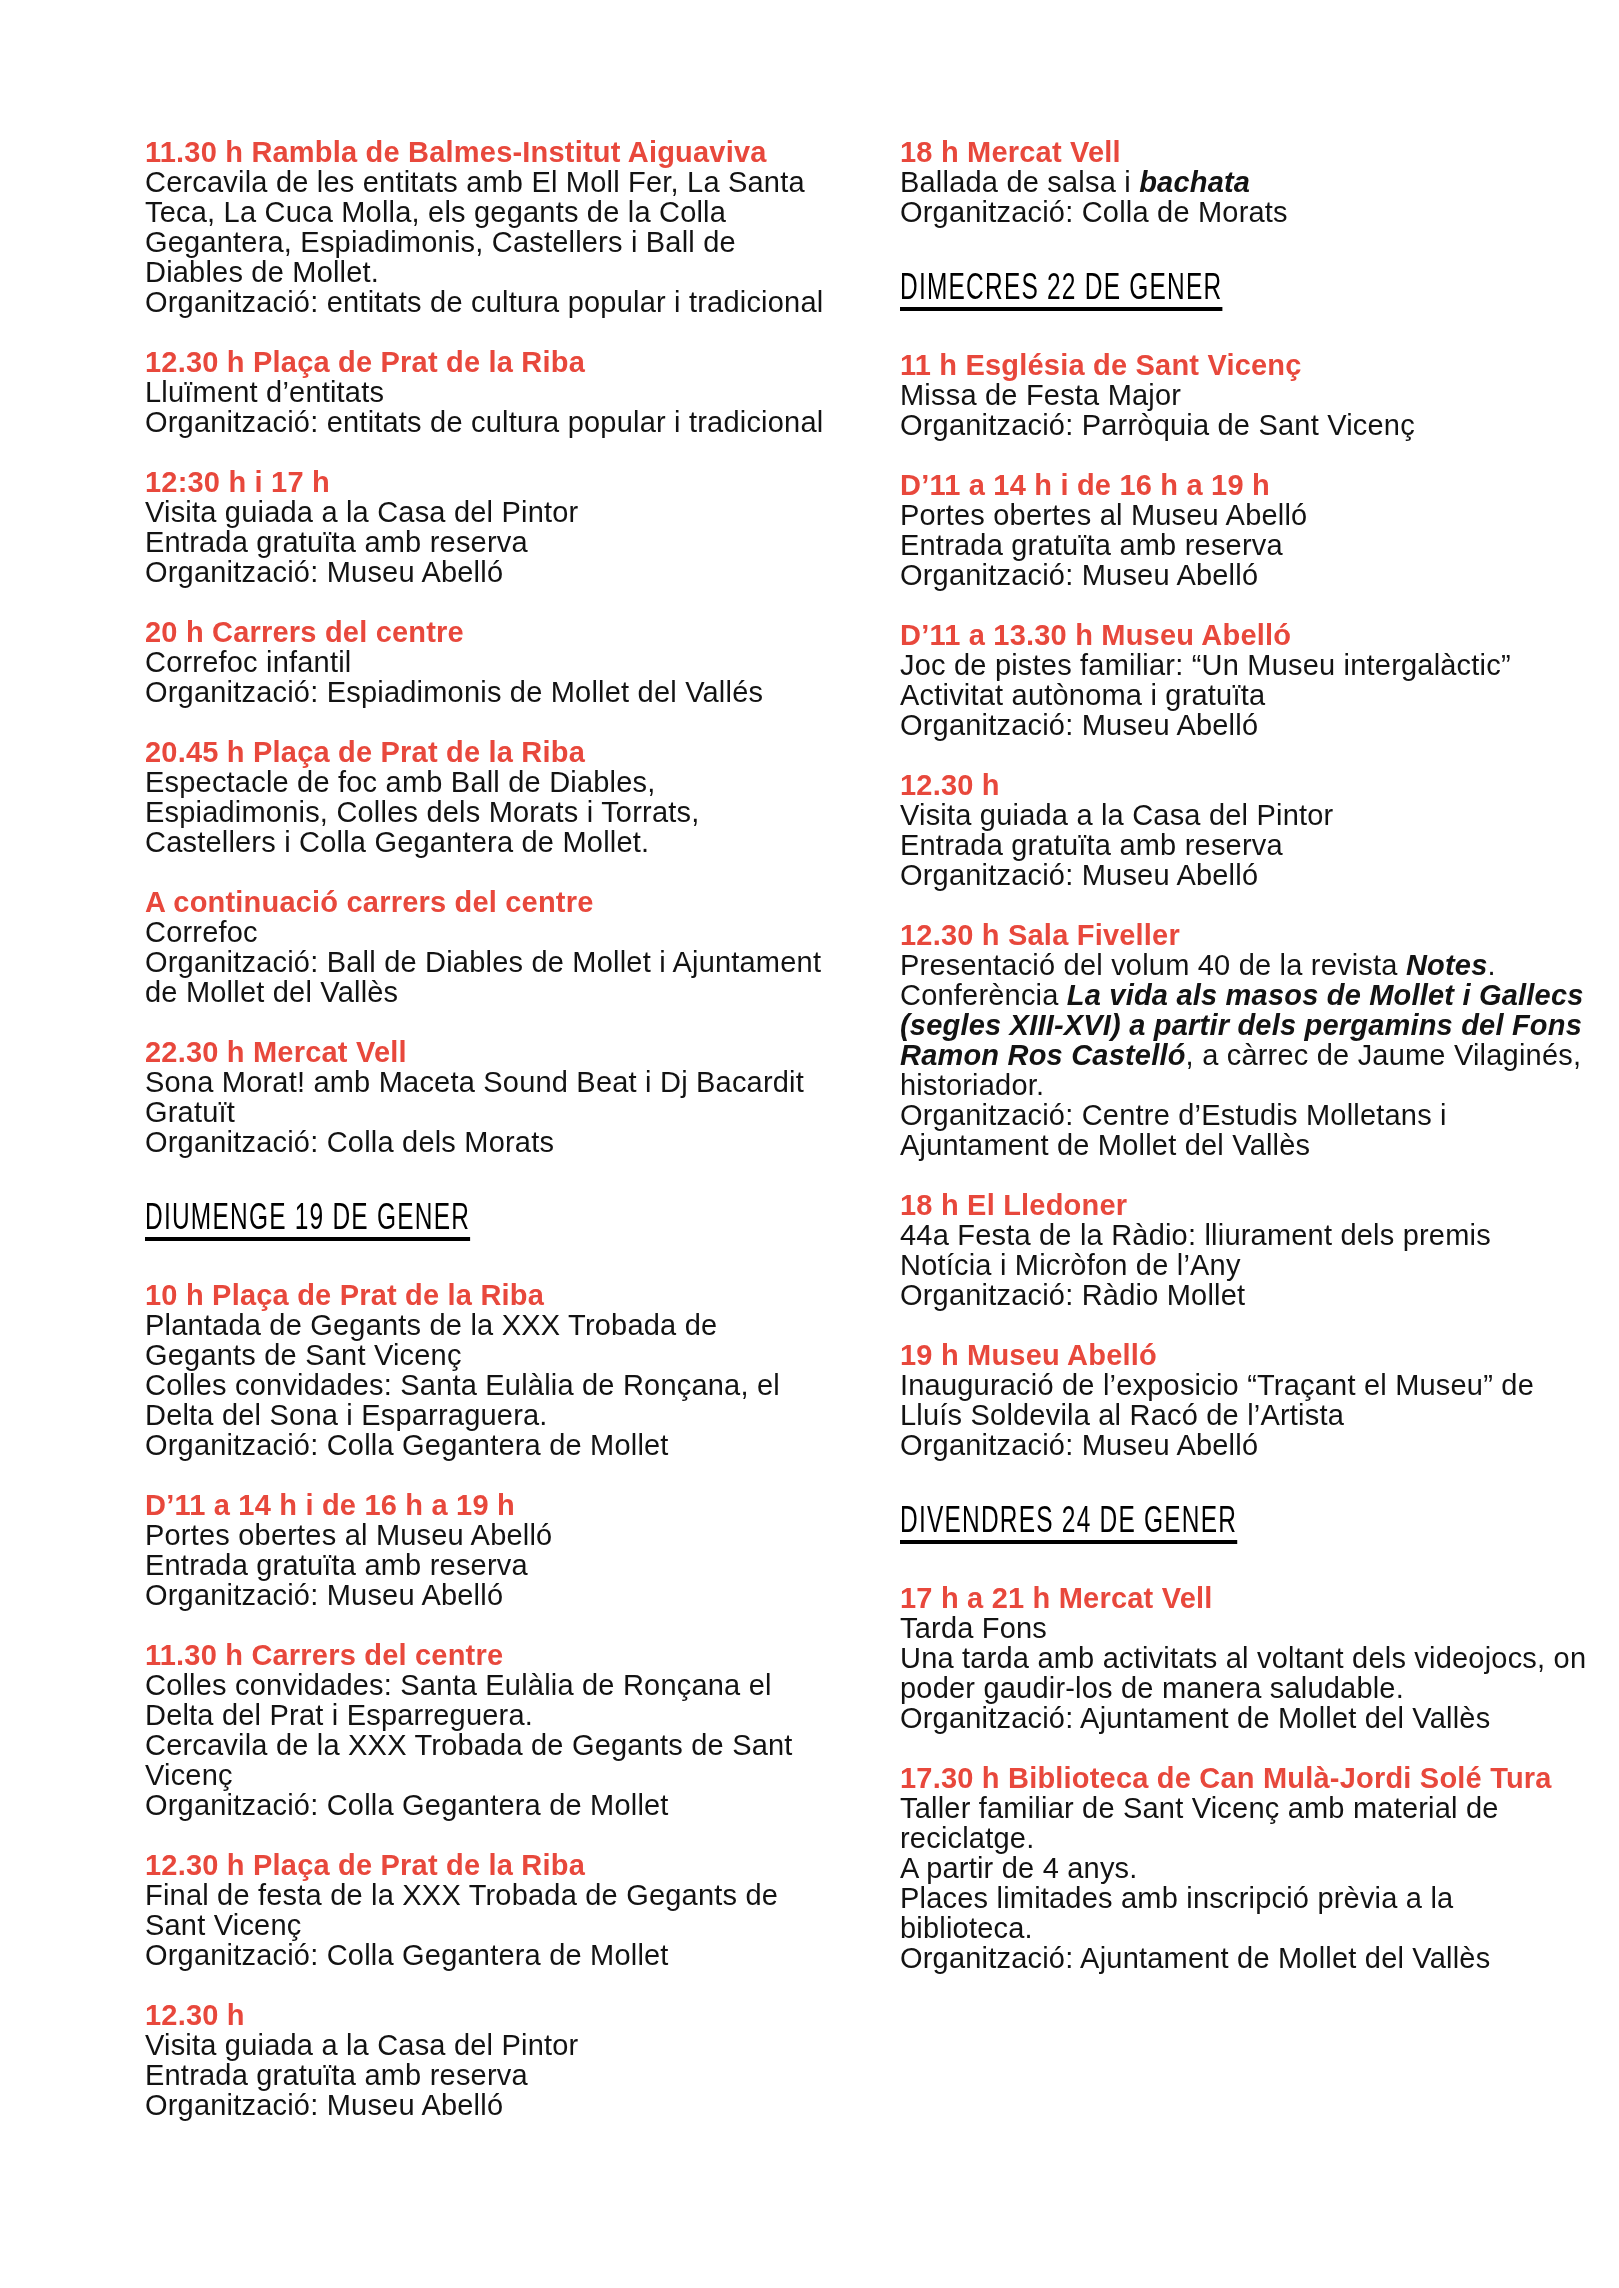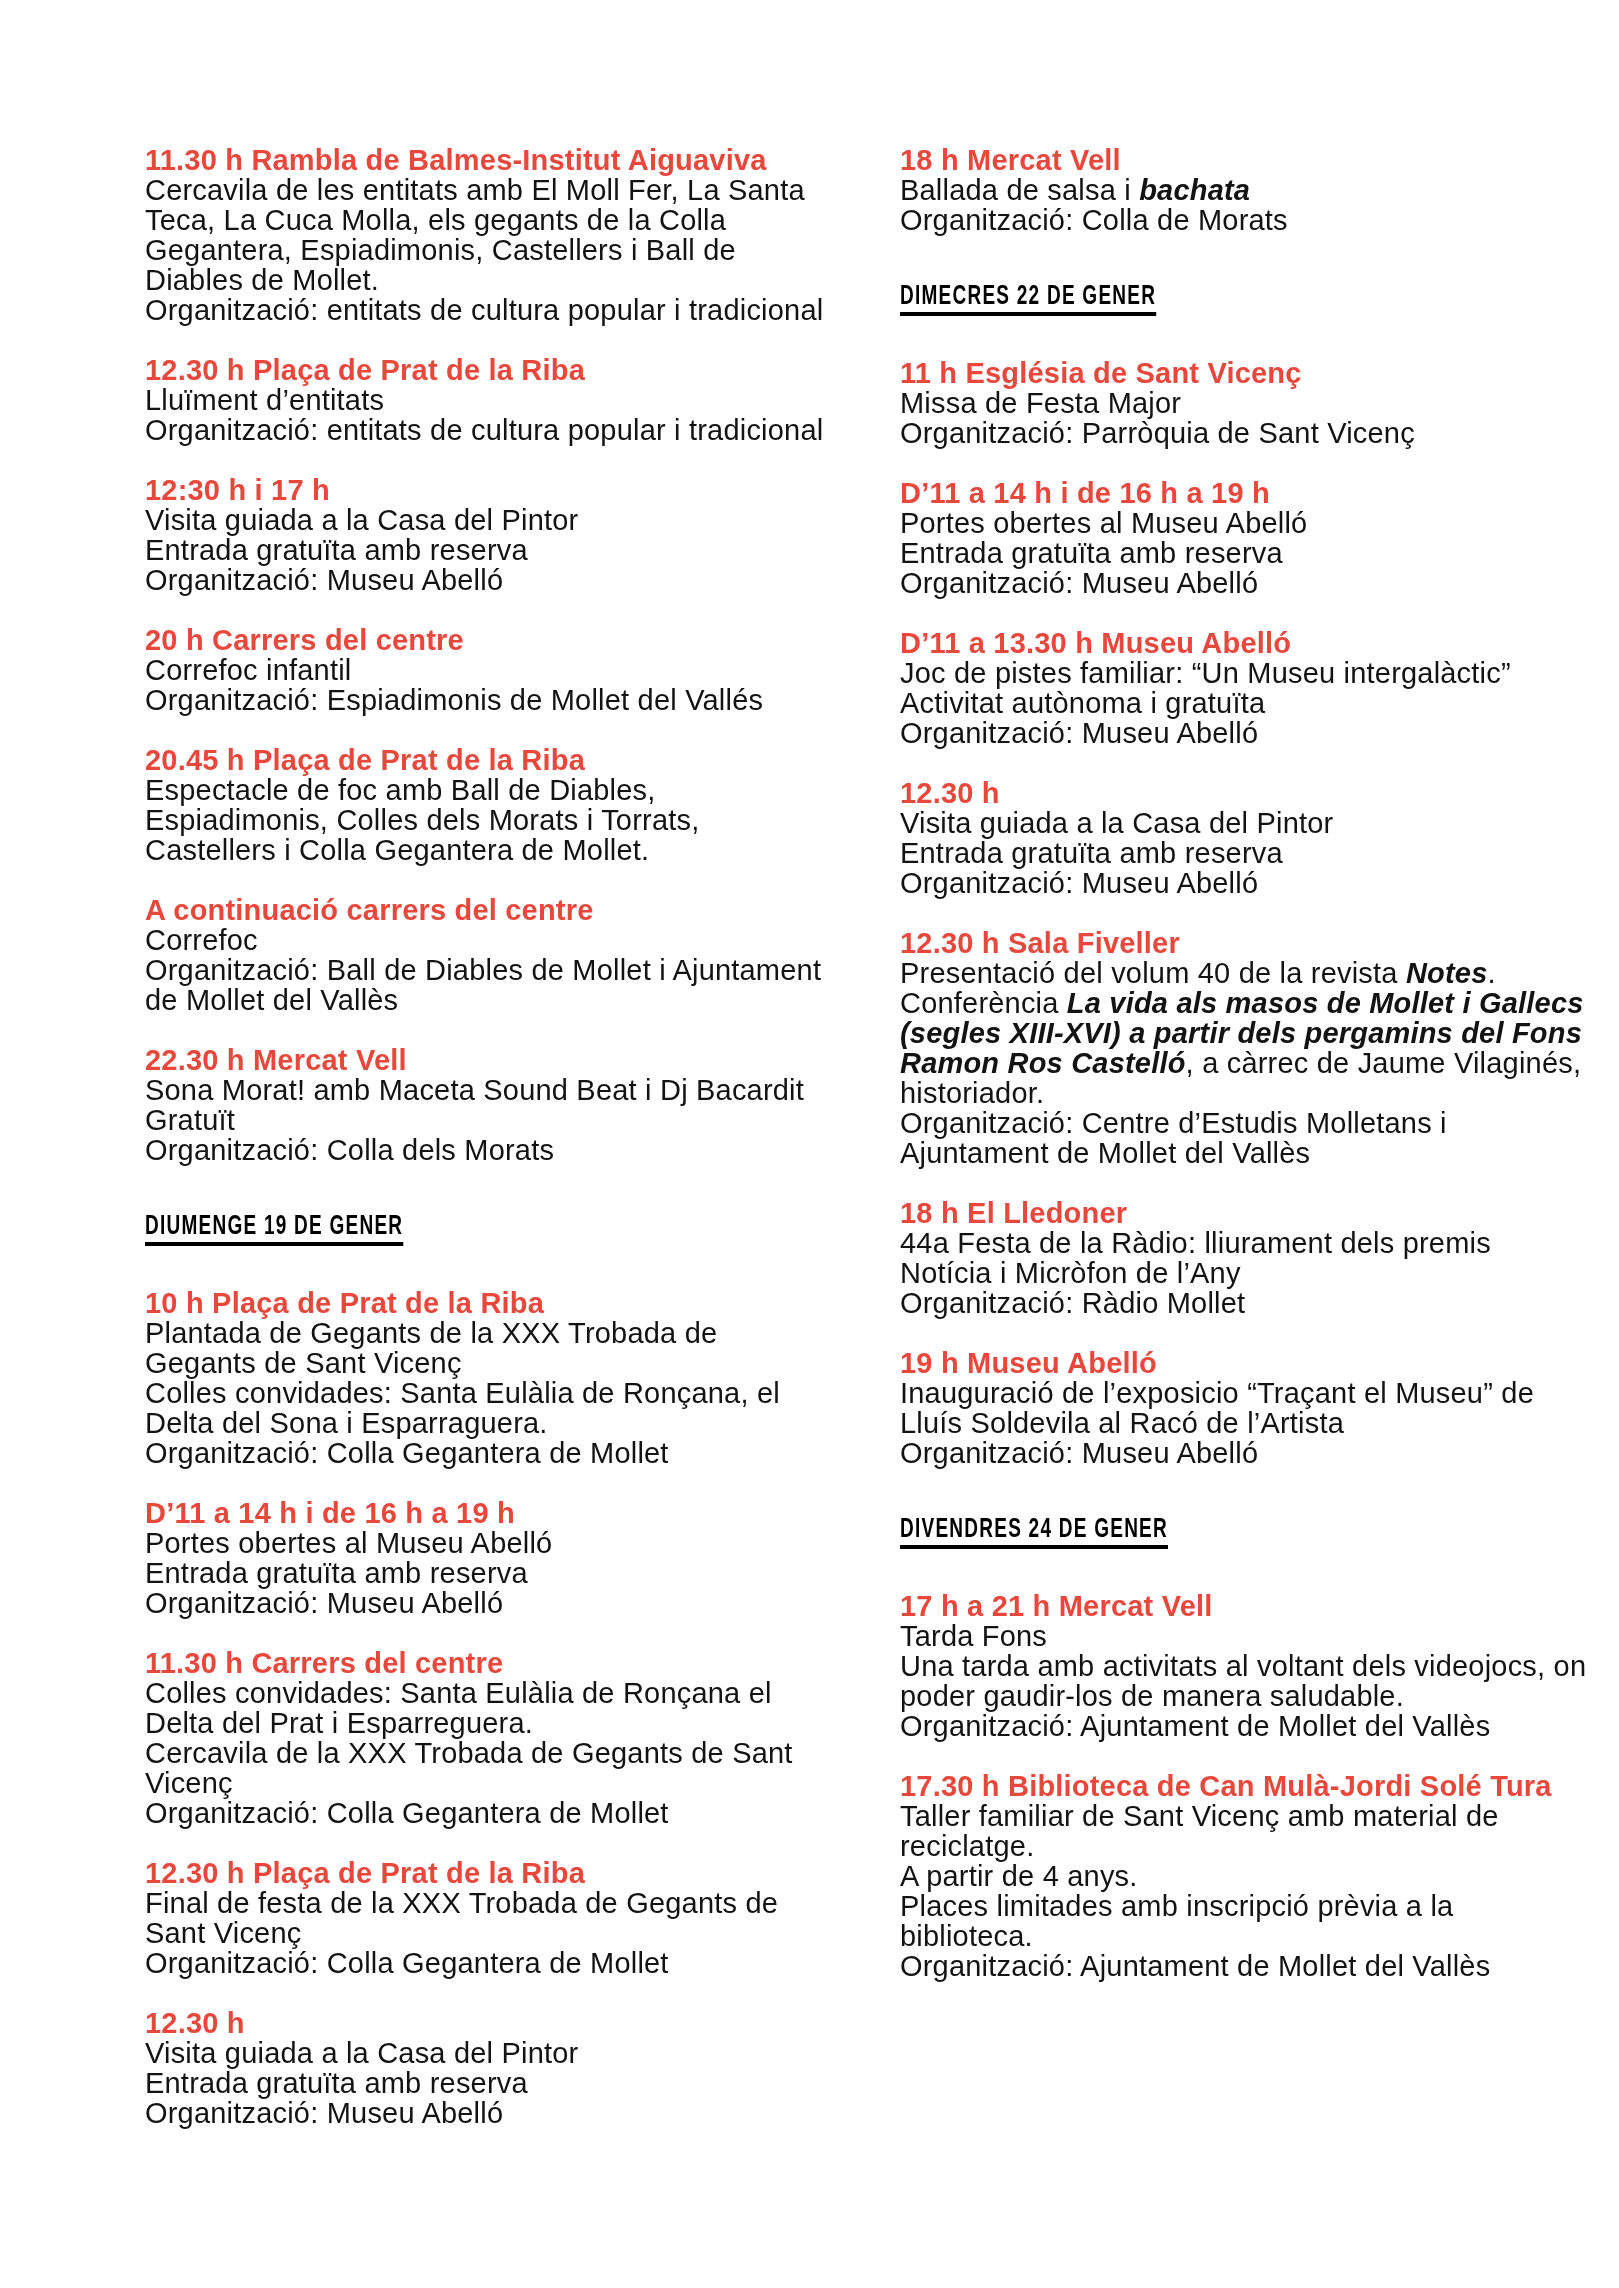--- a/index.html
+++ b/index.html
@@ -28,36 +28,36 @@
   .event-line, .event-header {
     font-size: 29px;
     line-height: 30px;
     letter-spacing: 0.2px;
   }
   .seg.r  { font-weight: 400; font-style: normal; }
   .seg.b  { font-weight: 400; font-style: normal; }
   .seg.bi { font-weight: 700; font-style: italic; }
   .day {
     margin: 39px 0 42px 0;
-    font-size: 28px;
+    font-size: 36px;
     line-height: 42px;
-    font-weight: 700;
+    font-weight: 400;
     color: #000000;
     white-space: nowrap;
   }
   .day-inner {
     display: inline-block;
     transform: scaleX(0.68);
     transform-origin: 0 50%;
     letter-spacing: 1.8px;
     text-decoration: underline;
     text-decoration-thickness: 3.7px;
     text-underline-offset: 8.3px;
   }
-  .day:first-child, .event:first-child { margin-top: 8px; }
+  .day:first-child, .event:first-child { margin-top: 0; }
 </style>
 </head>
 <body>
 
 <div class="page">
   <div class="columns">
     <div class="column">
         <section class="event">
           <p class="event-header">11.30 h Rambla de Balmes-Institut Aiguaviva</p>
           <p class="event-line"><span class="seg b">Cercavila de les entitats amb El Moll Fer, La Santa Teca, La Cuca Molla, els gegants de la Colla Gegantera, Espiadimonis, Castellers i Ball de Diables de Mollet.</span></p>

